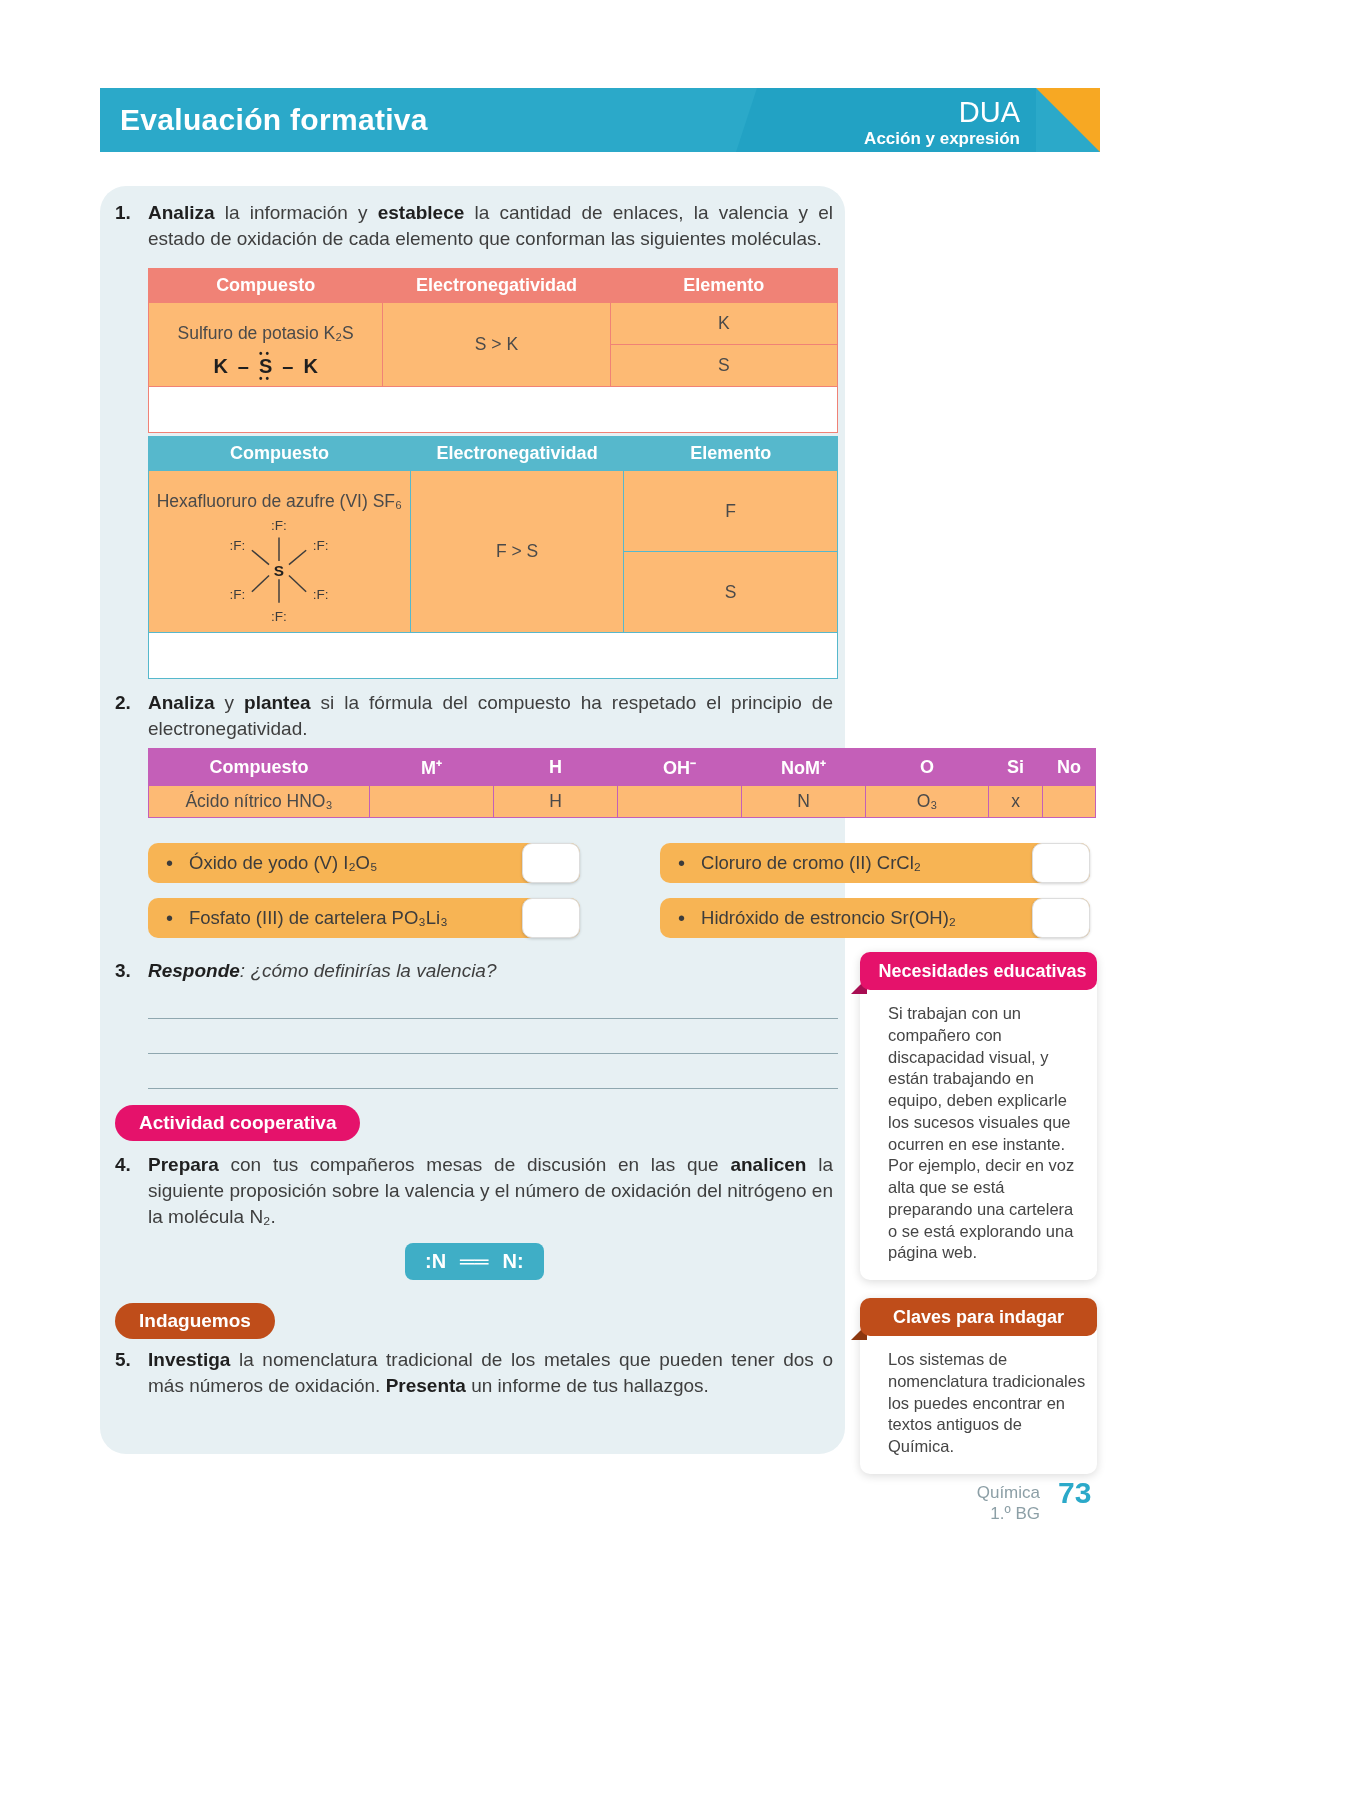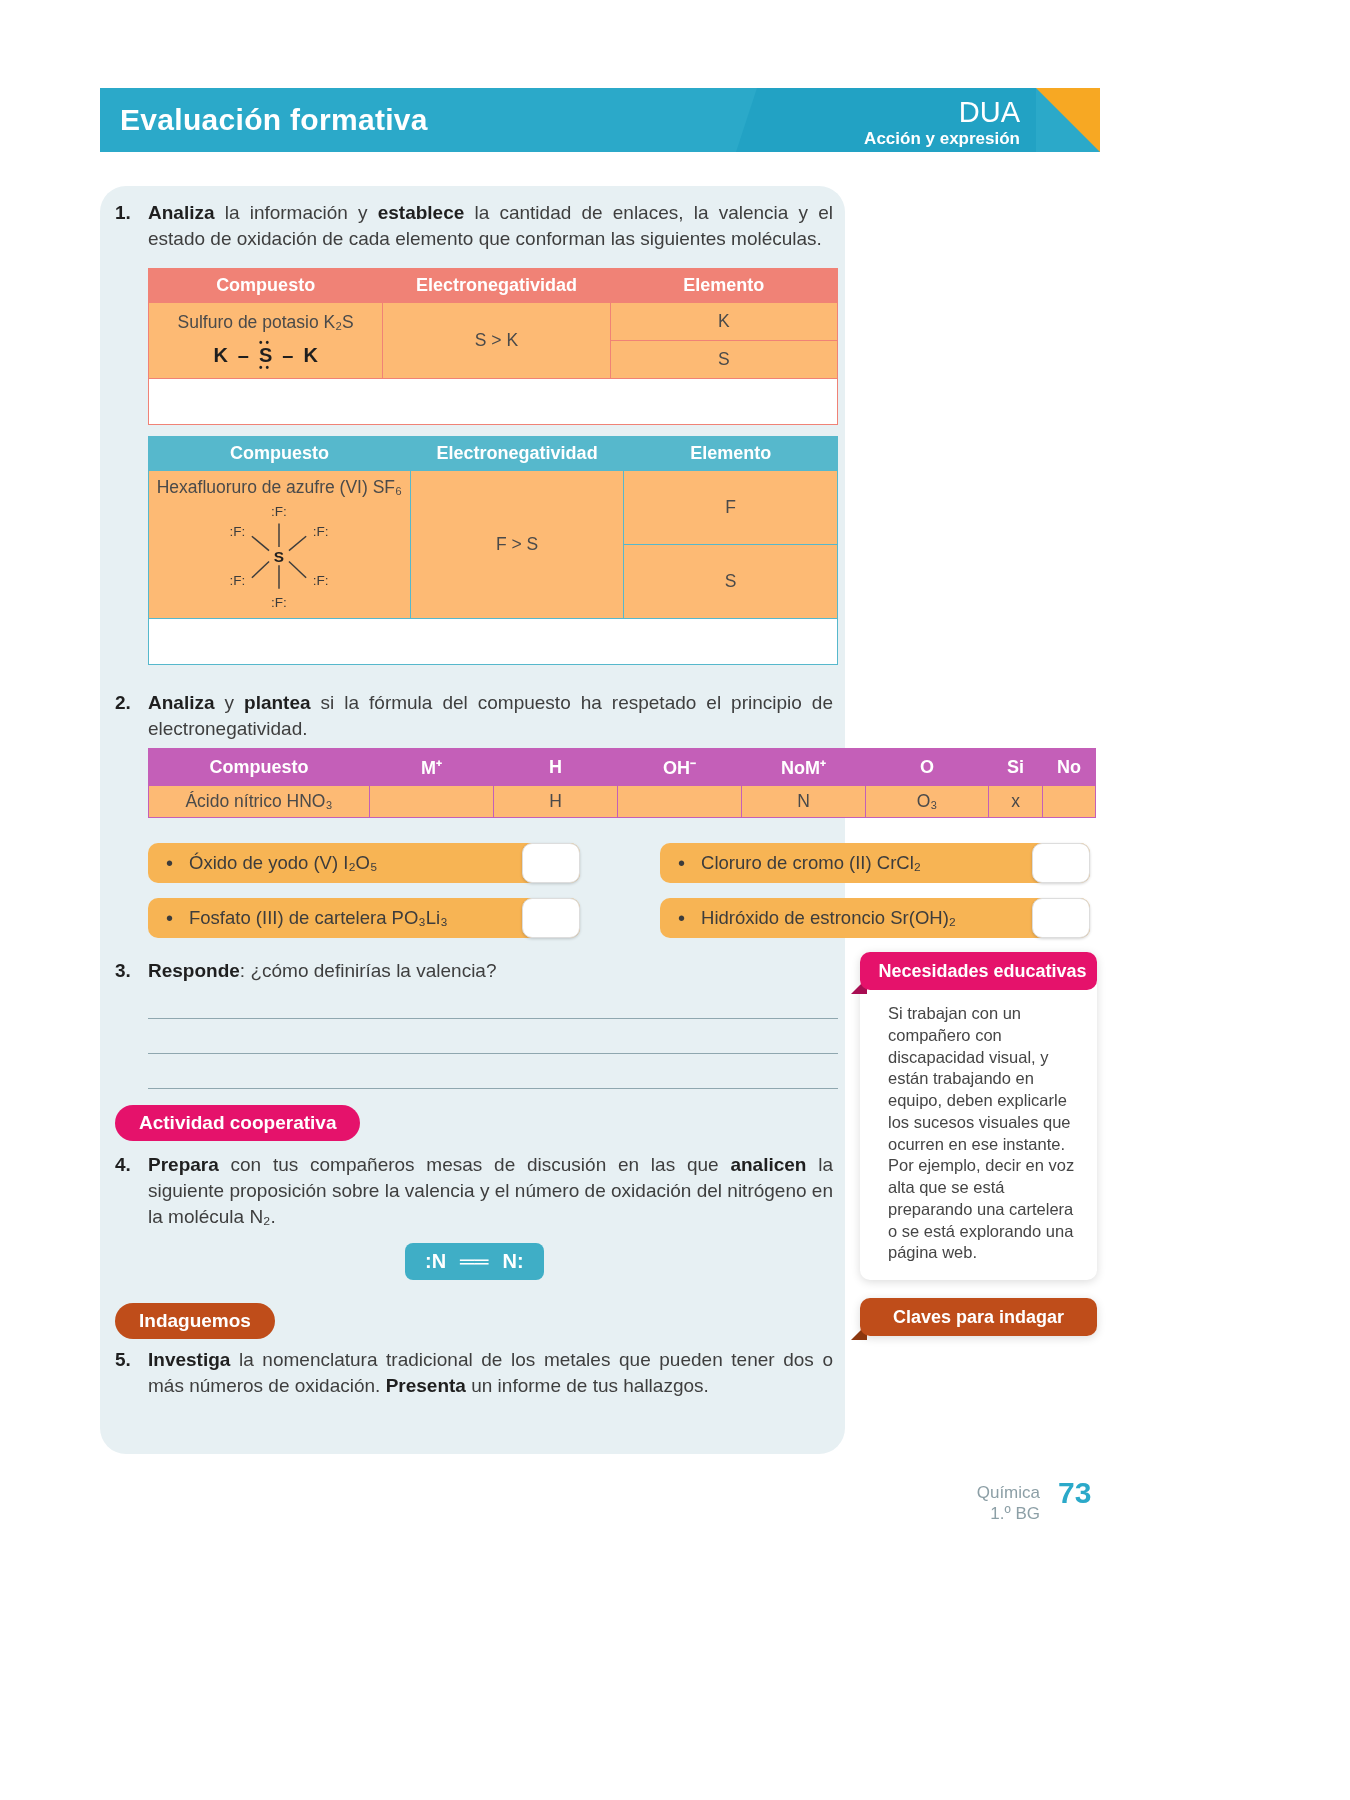--- a/index.html
+++ b/index.html
@@ -33,21 +33,21 @@
   .tbl td { font-size:17.5px; color:#4a4a4a; text-align:center; vertical-align:middle; padding:4px; }
   .tbl-salmon th, .tbl-salmon td { border:1.5px solid #F08276; }
   .tbl-salmon th { background:#F08276; }
   .tbl-teal th, .tbl-teal td { border:1.5px solid #56B8CC; }
   .tbl-teal th { background:#56B8CC; }
   .tbl-magenta th, .tbl-magenta td { border:1.5px solid #C45FB8; }
   .tbl-magenta th { background:#C45FB8; }
   .th1 { height:34px; }
   .row38 { height:38px; } .row72 { height:72px; } .row40 { height:32px; }
   .answer-row { height:46px; background:#fff; }
-  .compound-name { font-size:17.5px; color:#4a4a4a; margin-top:2px; }
+  .compound-name { font-size:17.5px; color:#4a4a4a; margin-top:16px; }
 
   .lewis-k2s { display:flex; justify-content:center; align-items:center; gap:10px;
                font-weight:700; font-size:20px; color:#1f1f1f; margin-top:6px; }
   .s-stack { display:flex; flex-direction:column; align-items:center; }
   .dots { font-size:10px; letter-spacing:3px; line-height:7px; color:#1f1f1f; }
   .s-center { line-height:18px; }
 
   .sf6 { display:block; margin:2px auto 0 auto; }
   .sf6 line { stroke:#3c3c3c; stroke-width:1.6; }
   .sf6-s { font:700 17px "Liberation Sans", sans-serif; fill:#1f1f1f; text-anchor:middle; }
@@ -259,21 +259,21 @@
     <span class="answer-box"></span>
   </div>
   <div class="bullet-bar" style="left:660px; top:898px; width:430px;">
     <span class="bdot">•</span>
     <span class="btext">Hidróxido de estroncio Sr(OH)₂</span>
     <span class="answer-box"></span>
   </div>
 
   <div class="qitem" style="left:115px; top:958px; width:718px;">
     <span class="qnum">3.</span>
-    <p class="qtext" style="text-align:left;"><strong>Responde</strong><span>: ¿cómo definirías la valencia?</span></p>
+    <p class="qtext" style="text-align:left;font-style:italic;"><strong>Responde</strong><span>: ¿cómo definirías la valencia?</span></p>
   </div>
   <div class="ans-line" style="left:148px; top:1018px;"></div>
   <div class="ans-line" style="left:148px; top:1053px;"></div>
   <div class="ans-line" style="left:148px; top:1088px;"></div>
 
   <div class="badge badge-pink" style="left:115px; top:1105px;">Actividad cooperativa</div>
 
   <div class="qitem" style="left:115px; top:1152px; width:718px;">
     <span class="qnum">4.</span>
     <p class="qtext"><strong>Prepara</strong><span> con tus compañeros mesas de discusión en las que </span><strong>analicen</strong><span> la siguiente proposición sobre la valencia y el número de oxidación del nitrógeno en la molécula N₂.</span></p>
@@ -298,20 +298,21 @@
       <span>Necesidades educativas</span>
     </div>
     <div class="sb-body">Si trabajan con un compañero con discapacidad visual, y están trabajando en equipo, deben explicarle los sucesos visuales que ocurren en ese instante. Por ejemplo, decir en voz alta que se está preparando una cartelera o se está explorando una página web.</div>
   </aside>
 
   <aside class="sidebar" style="left:860px; top:1298px;">
     <div class="sb-tail sb-tail-brown"></div>
     <div class="sb-head sb-head-brown">
       <span>Claves para indagar</span>
     </div>
+    <div class="sb-body">Los sistemas de nomenclatura tradicionales los puedes encontrar en textos antiguos de Química.</div>
   </aside>
 
   <div class="footer-meta">
     <div>Química</div>
     <div>1.º BG</div>
   </div>
   <div class="page-num">73</div>
 
 </div>
 

